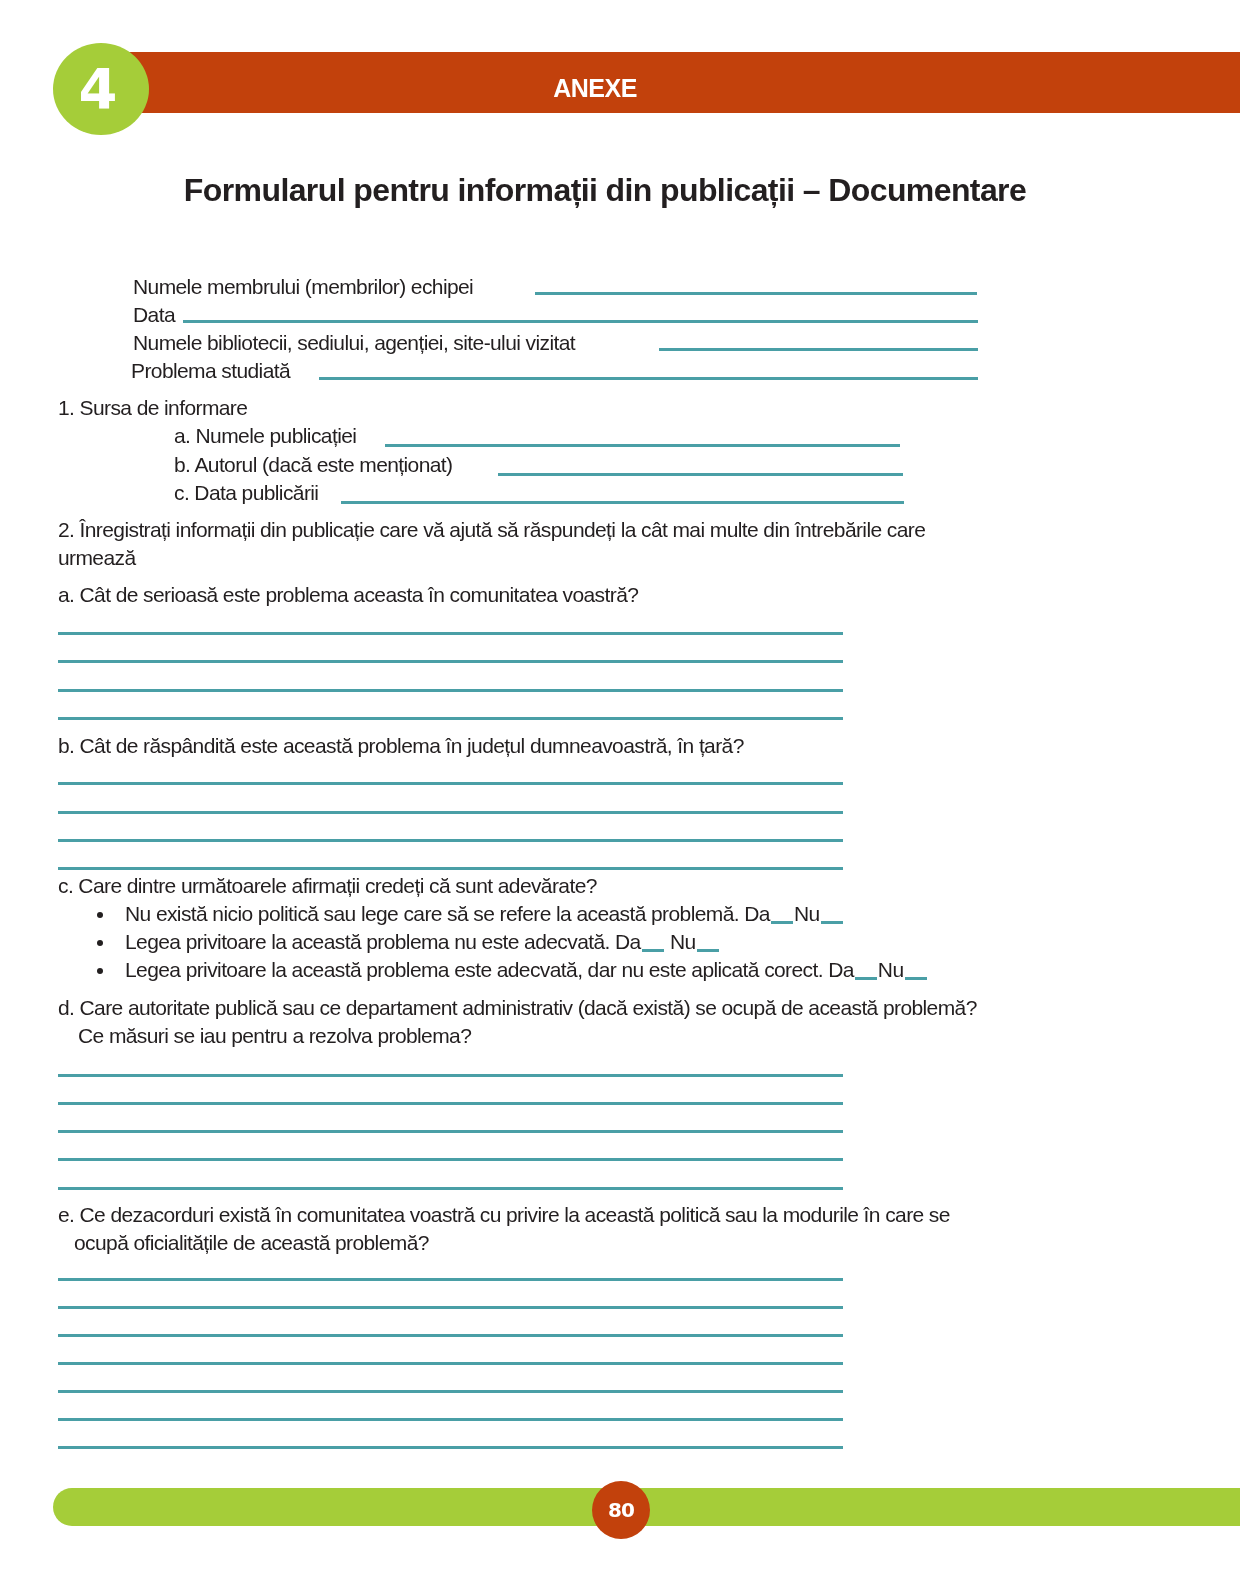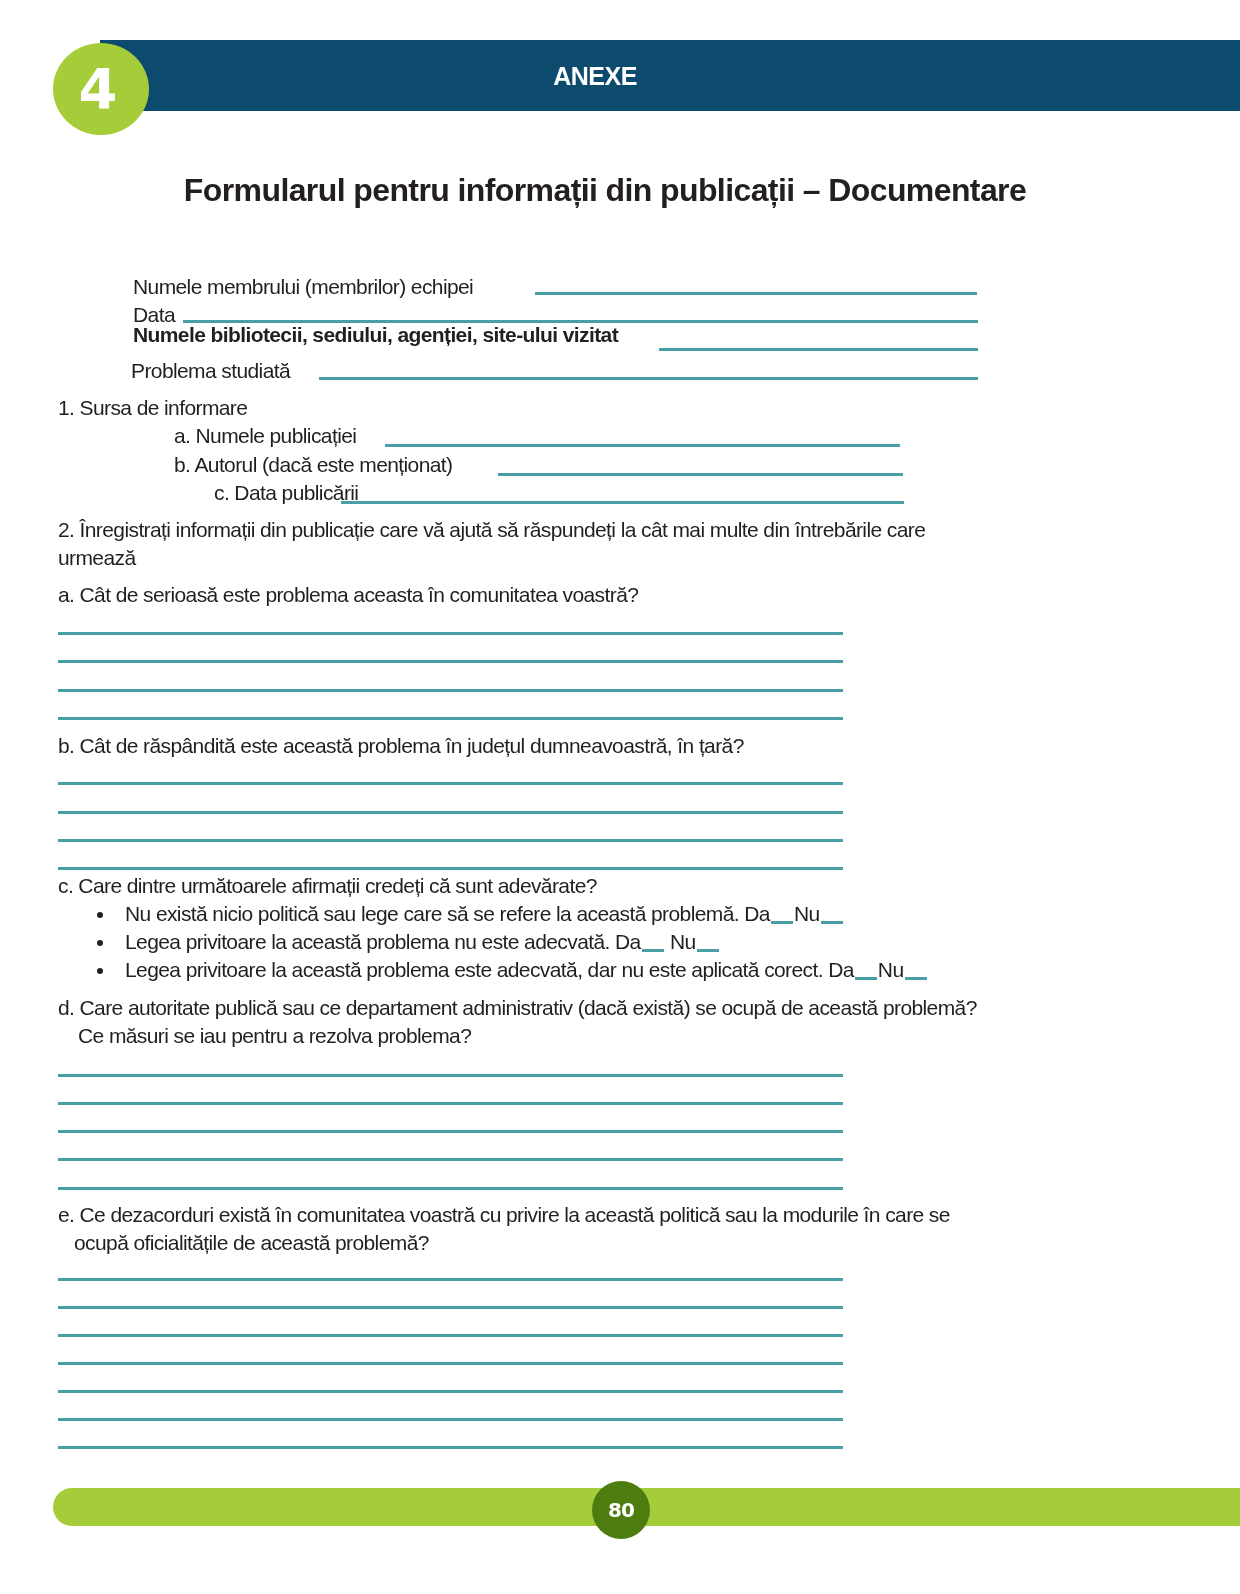--- a/index.html
+++ b/index.html
@@ -1,33 +1,33 @@
 <!DOCTYPE html>
 <html><head>
 <meta charset="utf-8">
 <style>
   * { margin: 0; padding: 0; box-sizing: border-box; }
   html, body { width: 1240px; height: 1594px; background: #ffffff; overflow: hidden; }
   body { position: relative; font-family: "Liberation Sans", "DejaVu Sans", sans-serif; color: #231f20; }
 
-  .header-bar { position: absolute; left: 100px; top: 40px; width: 1140px; height: 71px; background: #0c4a6e; }
+  .header-bar { position: absolute; left: 100px; top: 52px; width: 1140px; height: 61px; background: #c2410c; }
   .header-title { position: absolute; left: 0; right: 0; top: 0; height: 73px; line-height: 73px; text-align: center; padding-left: 0; margin-left: -100px; width: 1190px;
     color: #ffffff; font-weight: bold; font-size: 25px; letter-spacing: -0.5px; font-family: "Liberation Sans", sans-serif; }
   .chapter-circle { position: absolute; left: 53px; top: 43px; width: 96px; height: 92px; border-radius: 50%; background: #a5cd39; }
   .chapter-number { position: absolute; left: 0; top: 0; width: 90px; height: 92px; line-height: 92px; text-align: center; color: #ffffff; font-weight: bold; font-size: 56px; font-family: "DejaVu Sans", sans-serif; }
 
   .doc-title { position: absolute; left: 0; width: 1210px; top: 172px; text-align: center; font-weight: bold; font-size: 32px; letter-spacing: -0.6px; color: #231f20; }
 
   .t { position: absolute; font-size: 21px; letter-spacing: -0.6px; white-space: nowrap; color: #231f20; line-height: 26px; }
   .rule { position: absolute; height: 3px; background: #4a9fa6; }
   .blank { display: inline-block; width: 22px; height: 3px; background: #4a9fa6; vertical-align: -3px; margin: 0 1px; }
   .bullet { position: absolute; width: 6px; height: 6px; border-radius: 50%; background: #231f20; }
 
   .footer-bar { position: absolute; left: 53px; top: 1488px; width: 1187px; height: 38px; background: #a5cd39; border-radius: 19px 0 0 19px; }
-  .page-circle { position: absolute; left: 592px; top: 1481px; width: 58px; height: 58px; border-radius: 50%; background: #4d7c0f; }
+  .page-circle { position: absolute; left: 592px; top: 1481px; width: 58px; height: 58px; border-radius: 50%; background: #c2410c; }
   .page-number { position: absolute; left: 0; top: 0; width: 58px; height: 58px; line-height: 58px; text-align: center; color: #ffffff; font-weight: bold; font-size: 20px; font-family: "DejaVu Sans", sans-serif; letter-spacing: -1px; }
 </style>
 </head>
 <body>
 
 <div class="header-bar">
   <div class="header-title">ANEXE</div>
 </div>
 <div class="chapter-circle">
   <div class="chapter-number">4</div>
@@ -35,37 +35,37 @@
 
 <div class="doc-title">Formularul pentru informații din publicații – Documentare</div>
 
 <div>
   <div class="t" style="left:133px; top:274px;">Numele membrului (membrilor) echipei</div>
   <div class="rule" style="left:535px; top:292px; width:442px;"></div>
 
   <div class="t" style="left:133px; top:302px;">Data</div>
   <div class="rule" style="left:183px; top:320px; width:795px;"></div>
 
-  <div class="t" style="left:133px; top:322px;font-weight:bold;">Numele bibliotecii, sediului, agenției, site-ului vizitat</div>
+  <div class="t" style="left:133px; top:330px;">Numele bibliotecii, sediului, agenției, site-ului vizitat</div>
   <div class="rule" style="left:659px; top:348px; width:319px;"></div>
 
   <div class="t" style="left:131px; top:358px;">Problema studiată</div>
   <div class="rule" style="left:319px; top:377px; width:659px;"></div>
 </div>
 
 <div>
   <div class="t" style="left:58px; top:395px;">1. Sursa de informare</div>
 
   <div class="t" style="left:174px; top:423px;">a. Numele publicației</div>
   <div class="rule" style="left:385px; top:444px; width:515px;"></div>
 
   <div class="t" style="left:174px; top:452px;">b. Autorul (dacă este menționat)</div>
   <div class="rule" style="left:498px; top:473px; width:405px;"></div>
 
-  <div class="t" style="left:174px; top:480px;margin-left:40px;">c. Data publicării</div>
+  <div class="t" style="left:174px; top:480px;">c. Data publicării</div>
   <div class="rule" style="left:341px; top:501px; width:563px;"></div>
 </div>
 
 <div class="t" style="left:58px; top:517px;">2. Înregistrați informații din publicație care vă ajută să răspundeți la cât mai multe din întrebările care</div>
 <div class="t" style="left:58px; top:545px;">urmează</div>
 
 <div class="t" style="left:58px; top:582px;">a. Cât de serioasă este problema aceasta în comunitatea voastră?</div>
 <div>
   <div class="rule" style="left:58px; top:632px; width:785px;"></div>
   <div class="rule" style="left:58px; top:660px; width:785px;"></div>

